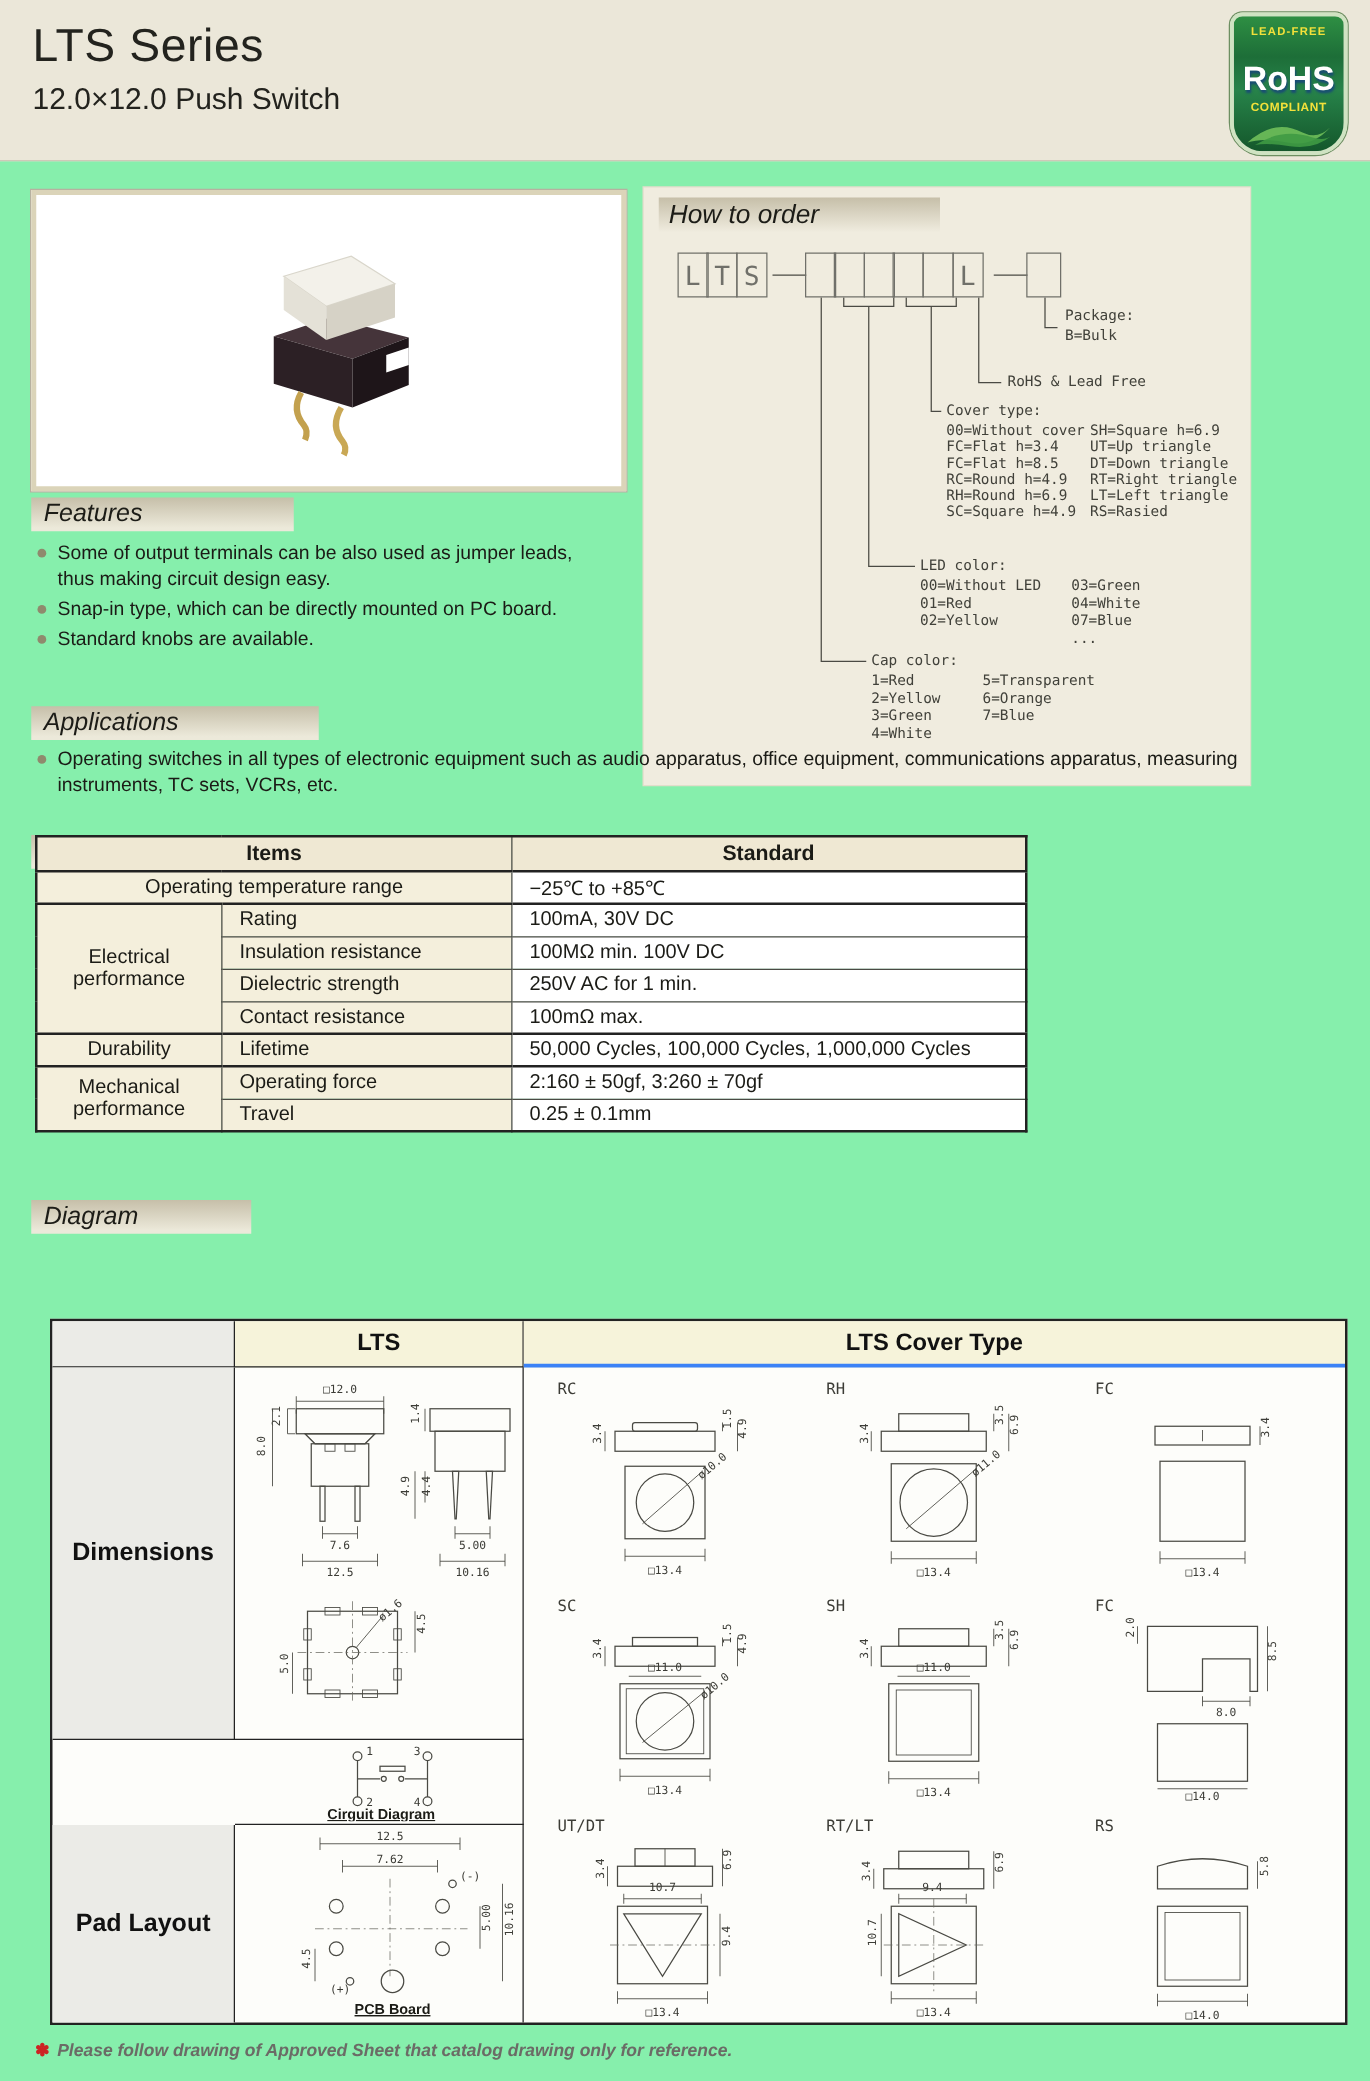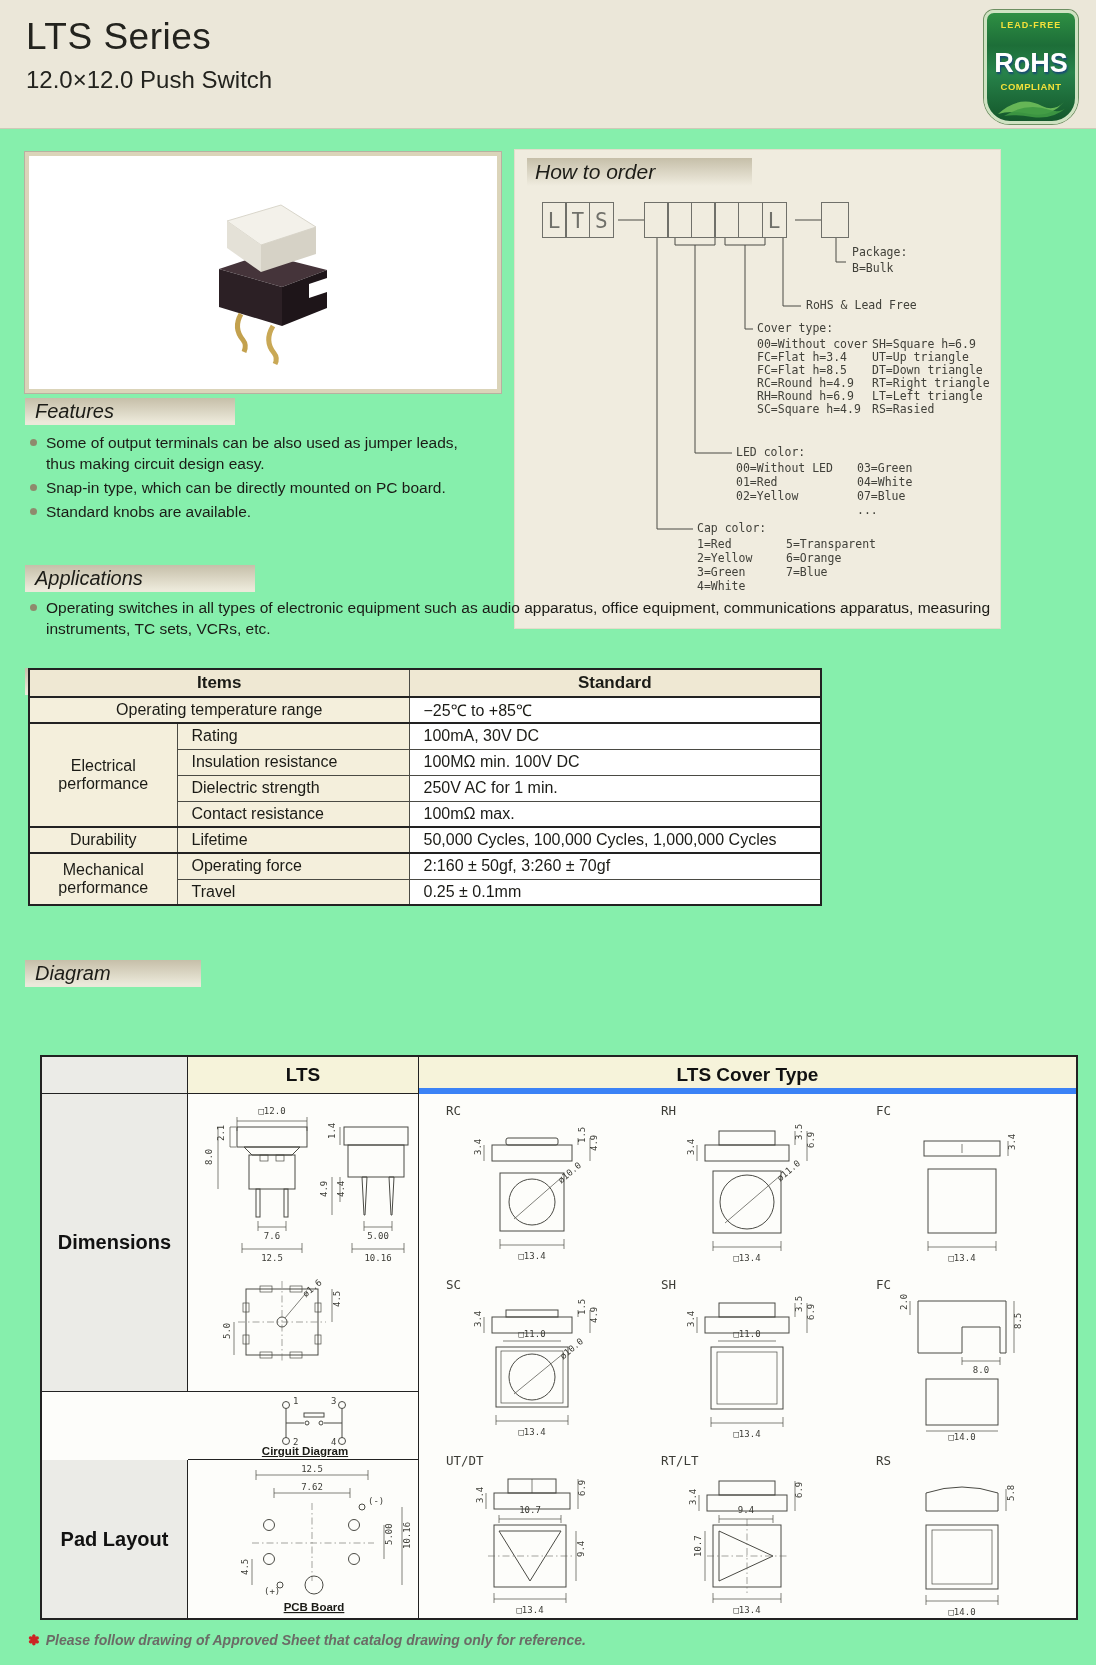--- a/index.html
+++ b/index.html
@@ -227,21 +227,21 @@
       <td class="val">0.25 ± 0.1mm</td>
     </tr>
   </tbody>
     </table>
 
   <div class="secbar" style="left:25px;top:960px;width:176px">Diagram</div>
   <div id="diag">
 
     <div class="dcell dlabel" style="left:0;top:0;width:146px;height:37px;border-right:1px solid #222;border-bottom:1px solid #222"></div>
     <div class="dcell dhead" style="left:146px;top:0;width:231px;height:37px;border-right:1px solid #222;border-bottom:1px solid #222">LTS</div>
-    <div class="dcell dhead" style="left:377px;top:0;width:657px;height:37px;border-bottom:6px solid #3b82f6">LTS Cover Type</div>
+    <div class="dcell dhead" style="left:377px;top:0;width:657px;height:37px;border-bottom:3px solid #3b82f6">LTS Cover Type</div>
 
     <div class="dcell dlabel" style="left:0;top:37px;width:146px;height:298px;border-right:1px solid #222;border-bottom:1px solid #222">Dimensions</div>
     <div class="dcell dlabel" style="left:0;top:403px;width:146px;height:158px;border-right:1px solid #222">Pad Layout</div>
 
     <div class="dcell" style="left:146px;top:37px;width:231px;height:298px;border-right:1px solid #222;border-bottom:1px solid #222"></div>
     <div class="dcell" style="left:146px;top:335px;width:231px;height:68px;border-right:1px solid #222;border-bottom:1px solid #222"></div>
     <div class="dcell" style="left:146px;top:403px;width:231px;height:158px;border-right:1px solid #222"></div>
 
     <svg class="abs" style="left:152px;top:40px" width="222" height="292" viewBox="0 0 222 292">
 

